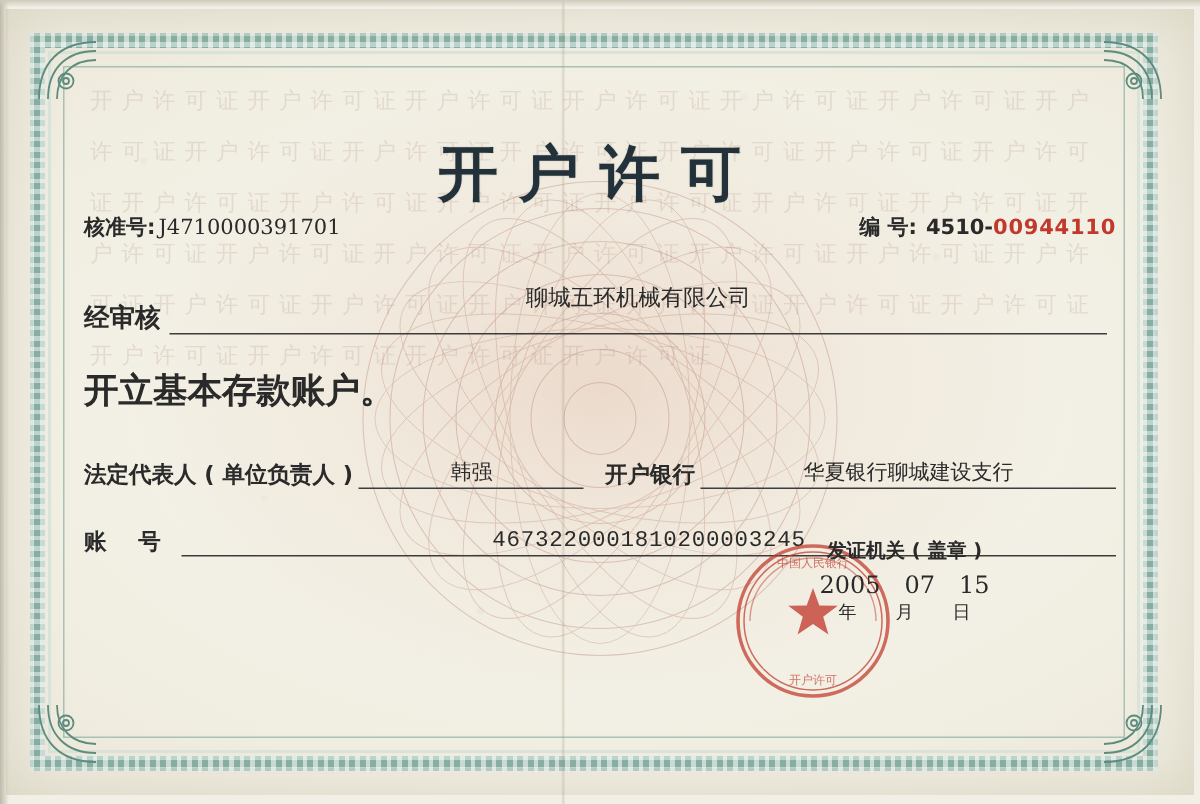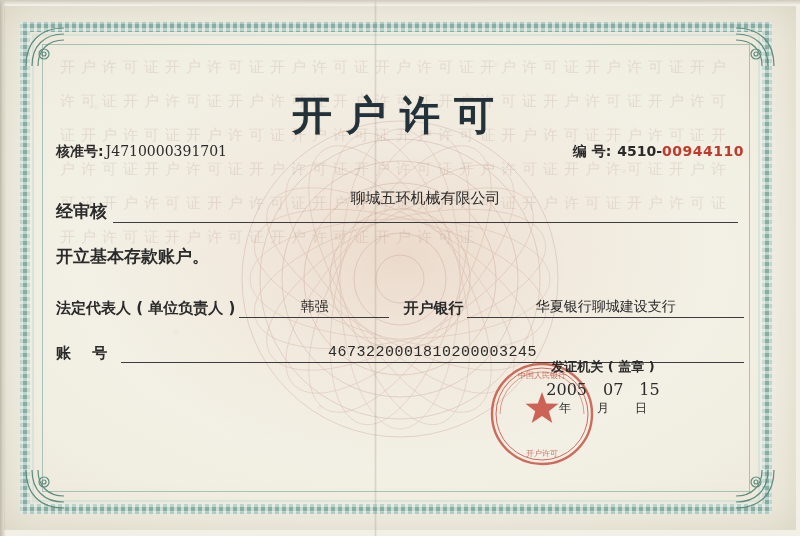--- a/index.html
+++ b/index.html
@@ -195,21 +195,21 @@
     text-align: center;
     padding-bottom: 14px;
     font-size: 15px;
     white-space: nowrap;
     overflow: hidden;
   }
   .para1 .tail { white-space: nowrap; font-weight: 700; }
 
   .para2 {
     margin-top: 22px;
-    font-size: 17px;
+    font-size: 23px;
     font-weight: 700;
   }
 
   .row-rep {
     margin-top: 30px;
     display: flex;
     align-items: flex-end;
     font-size: 15px;
   }
   .row-rep .lbl { font-weight: 700; white-space: nowrap; }

